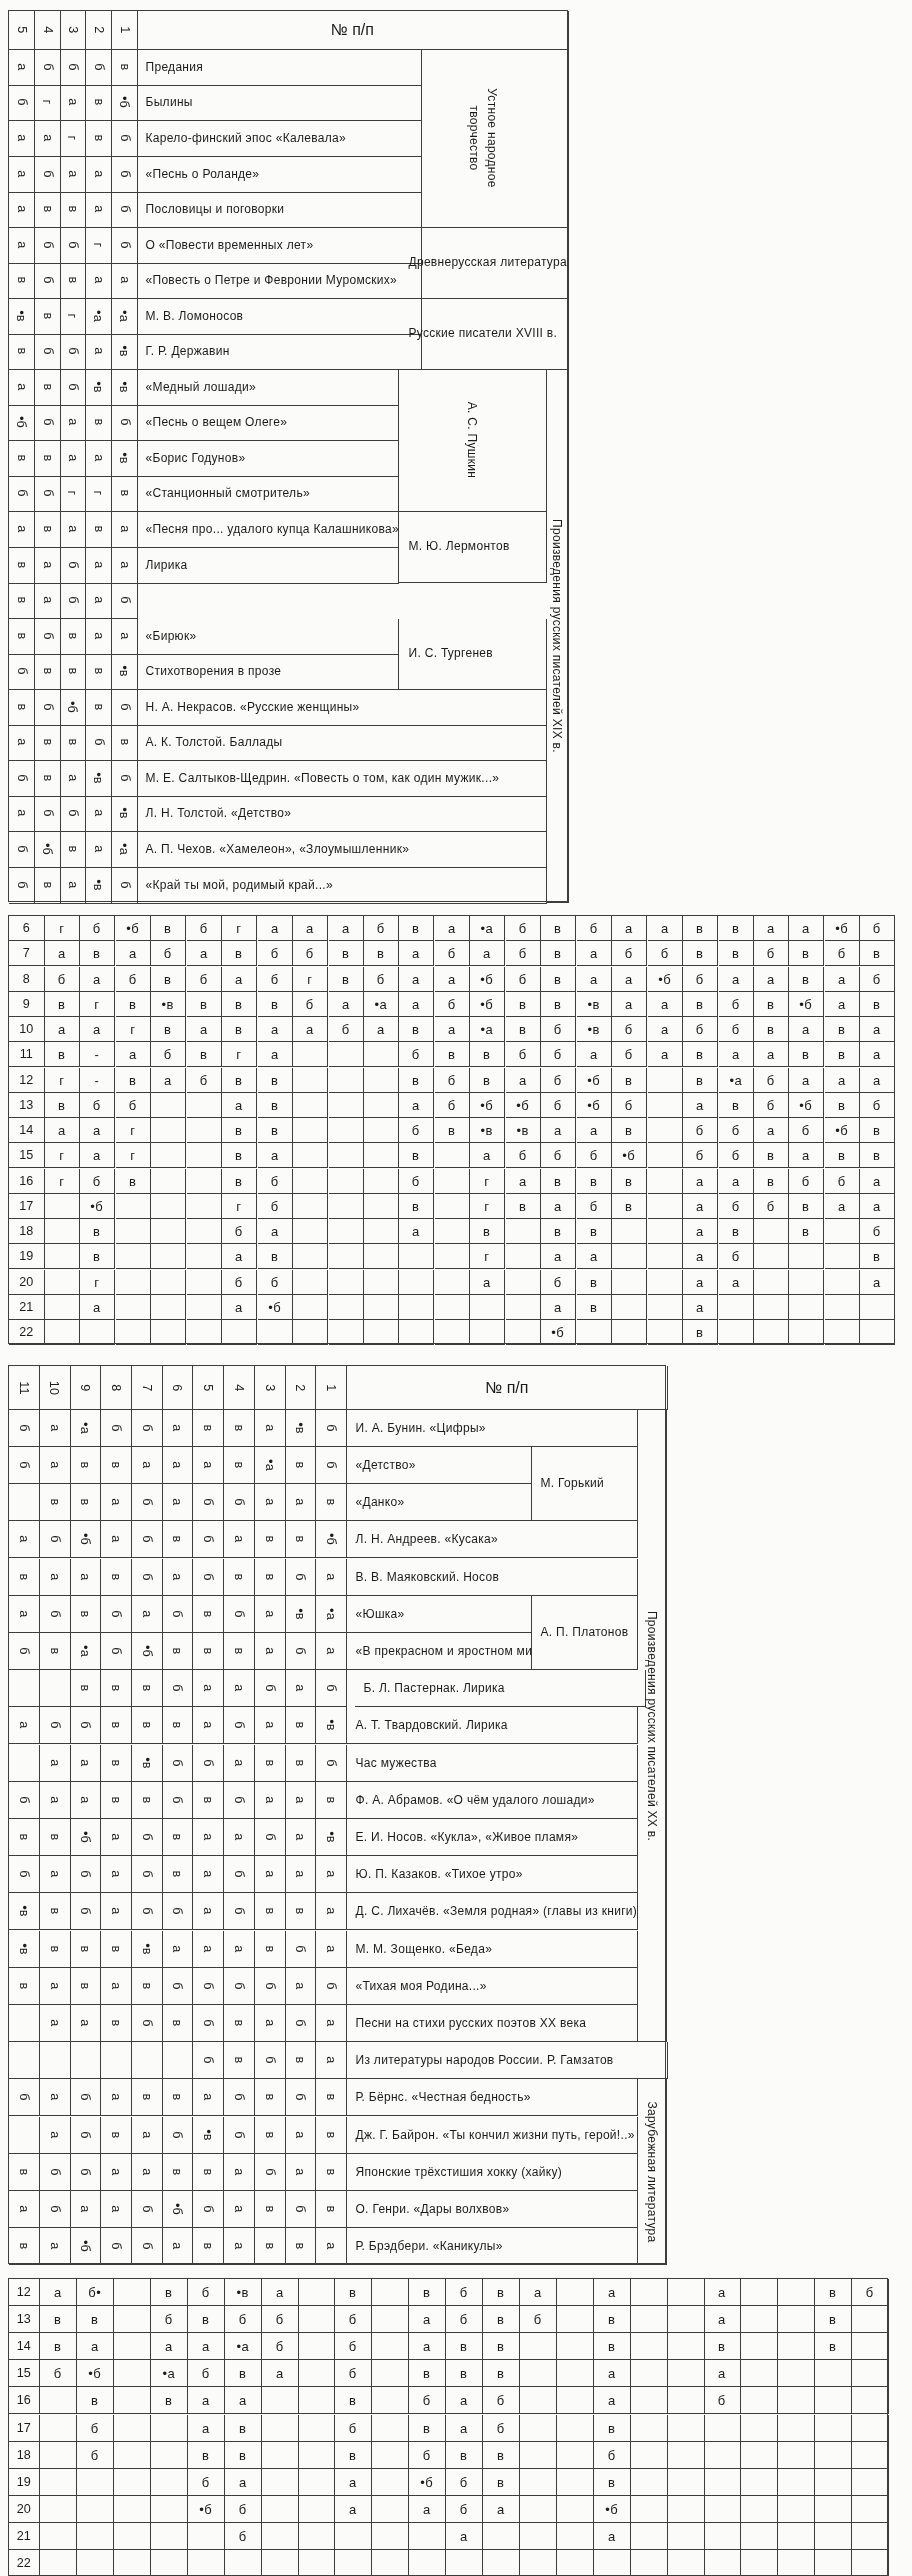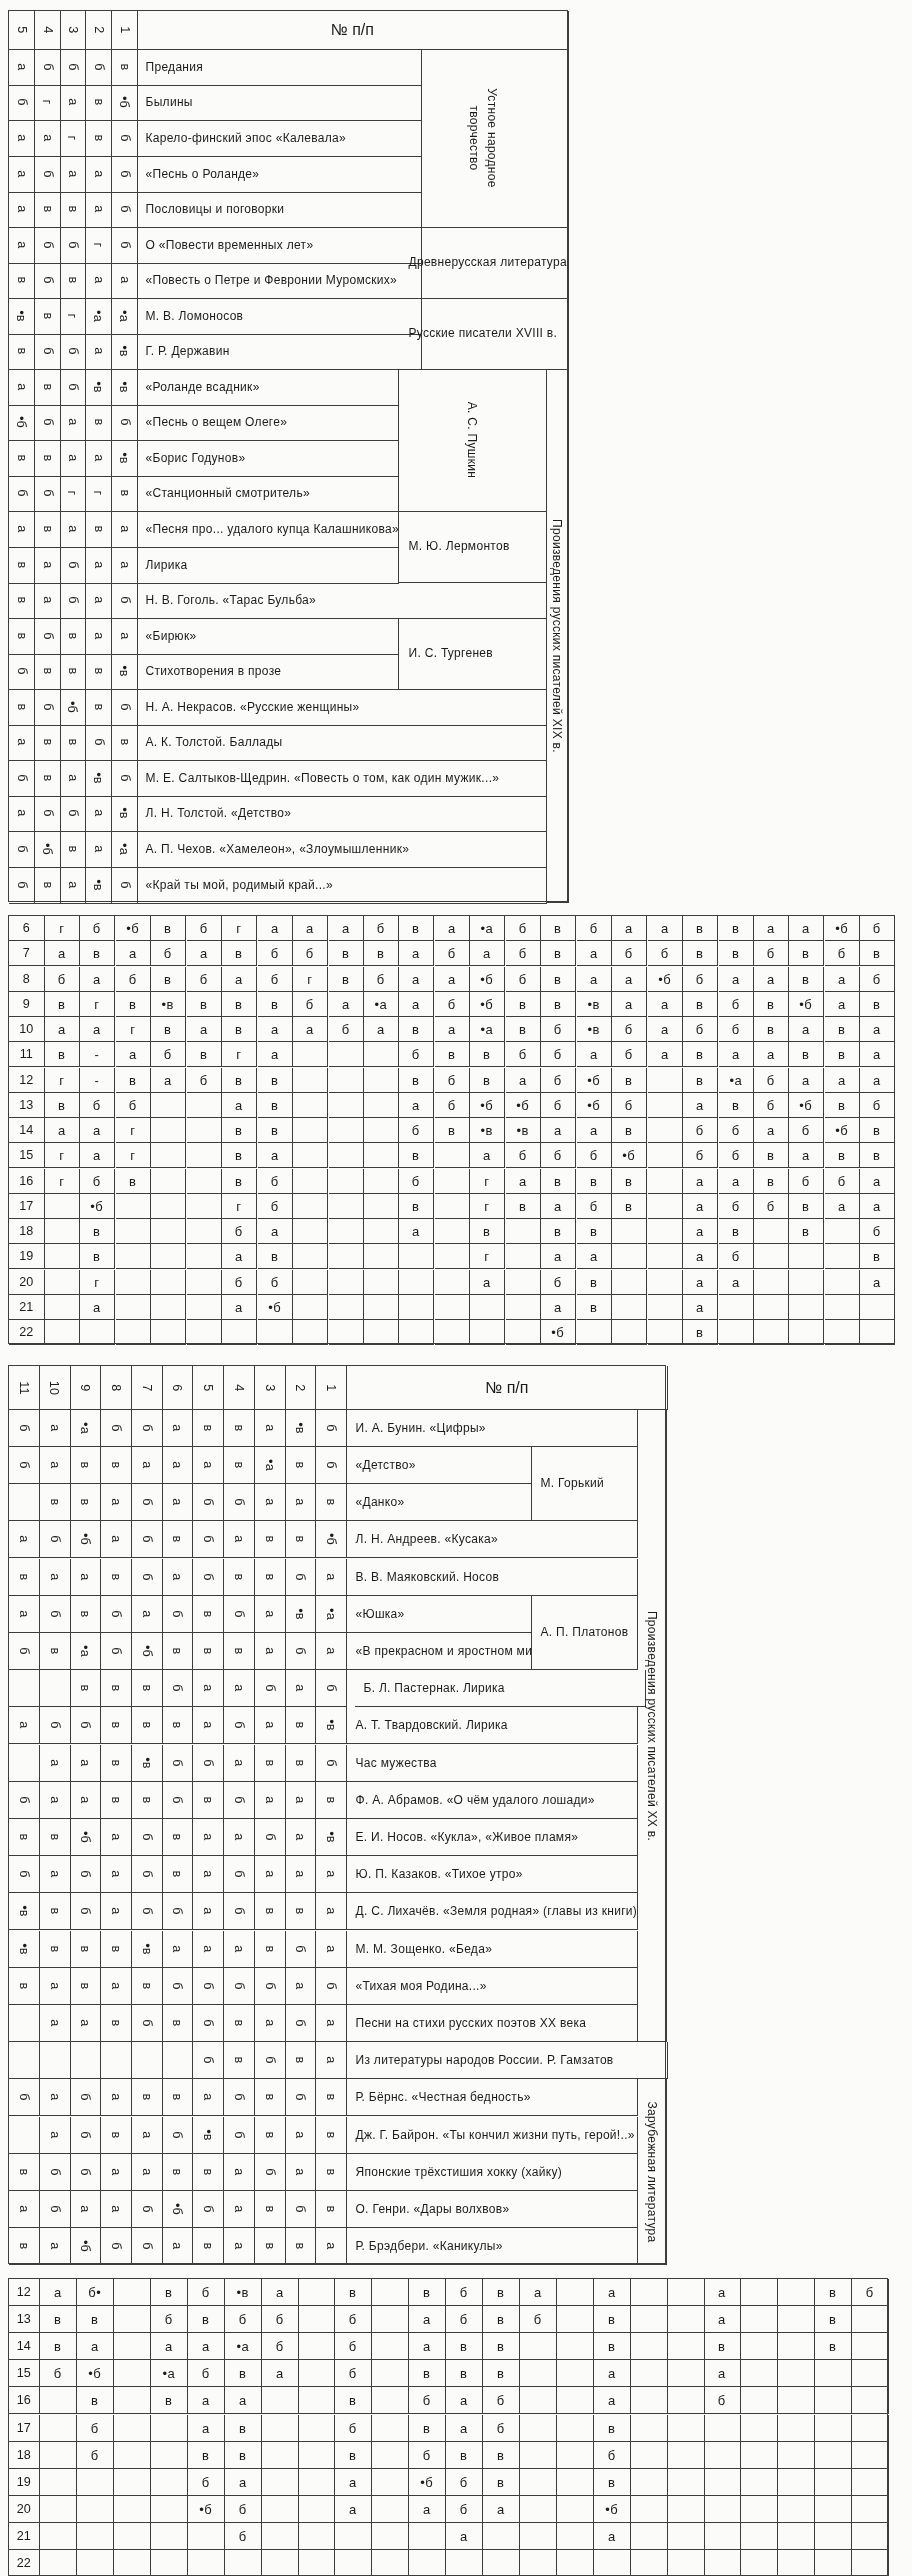--- a/index.html
+++ b/index.html
@@ -214,21 +214,21 @@
     <div class="cl cc" style="left: 51px; top: 359px; width: 26px; height: 36px;">
       <span class="rot">б</span>
     </div>
     <div class="cl cc" style="left: 77px; top: 359px; width: 26px; height: 36px;">
       <span class="rot">•в</span>
     </div>
     <div class="cl cc" style="left: 103px; top: 359px; width: 26px; height: 36px;">
       <span class="rot">•в</span>
     </div>
     <div class="cl tt" style="left: 128px; top: 359px; width: 262px; height: 36px;">
-      <span class="">«Роланде всадник»</span>
+      <span class="">«Медный лошади»</span>
     </div>
     <div class="cl cc" style="left: 0px; top: 394px; width: 26px; height: 36px;">
       <span class="rot">•б</span>
     </div>
     <div class="cl cc" style="left: 26px; top: 394px; width: 26px; height: 36px;">
       <span class="rot">б</span>
     </div>
     <div class="cl cc" style="left: 51px; top: 394px; width: 26px; height: 36px;">
       <span class="rot">а</span>
     </div>
@@ -320,23 +320,20 @@
       <span class="rot">а</span>
     </div>
     <div class="cl cc" style="left: 51px; top: 572px; width: 26px; height: 36px;">
       <span class="rot">б</span>
     </div>
     <div class="cl cc" style="left: 77px; top: 572px; width: 26px; height: 36px;">
       <span class="rot">а</span>
     </div>
     <div class="cl cc" style="left: 103px; top: 572px; width: 26px; height: 36px;">
       <span class="rot">б</span>
-    </div>
-    <div class="cl tt" style="left: 128px; top: 572px; width: 410px; height: 36px;">
-      <span class="">Н. В. Гоголь. «Тарас Бульба»</span>
     </div>
     <div class="cl cc" style="left: 0px; top: 608px; width: 26px; height: 36px;">
       <span class="rot">в</span>
     </div>
     <div class="cl cc" style="left: 26px; top: 608px; width: 26px; height: 36px;">
       <span class="rot">б</span>
     </div>
     <div class="cl cc" style="left: 51px; top: 608px; width: 26px; height: 36px;">
       <span class="rot">в</span>
     </div>

